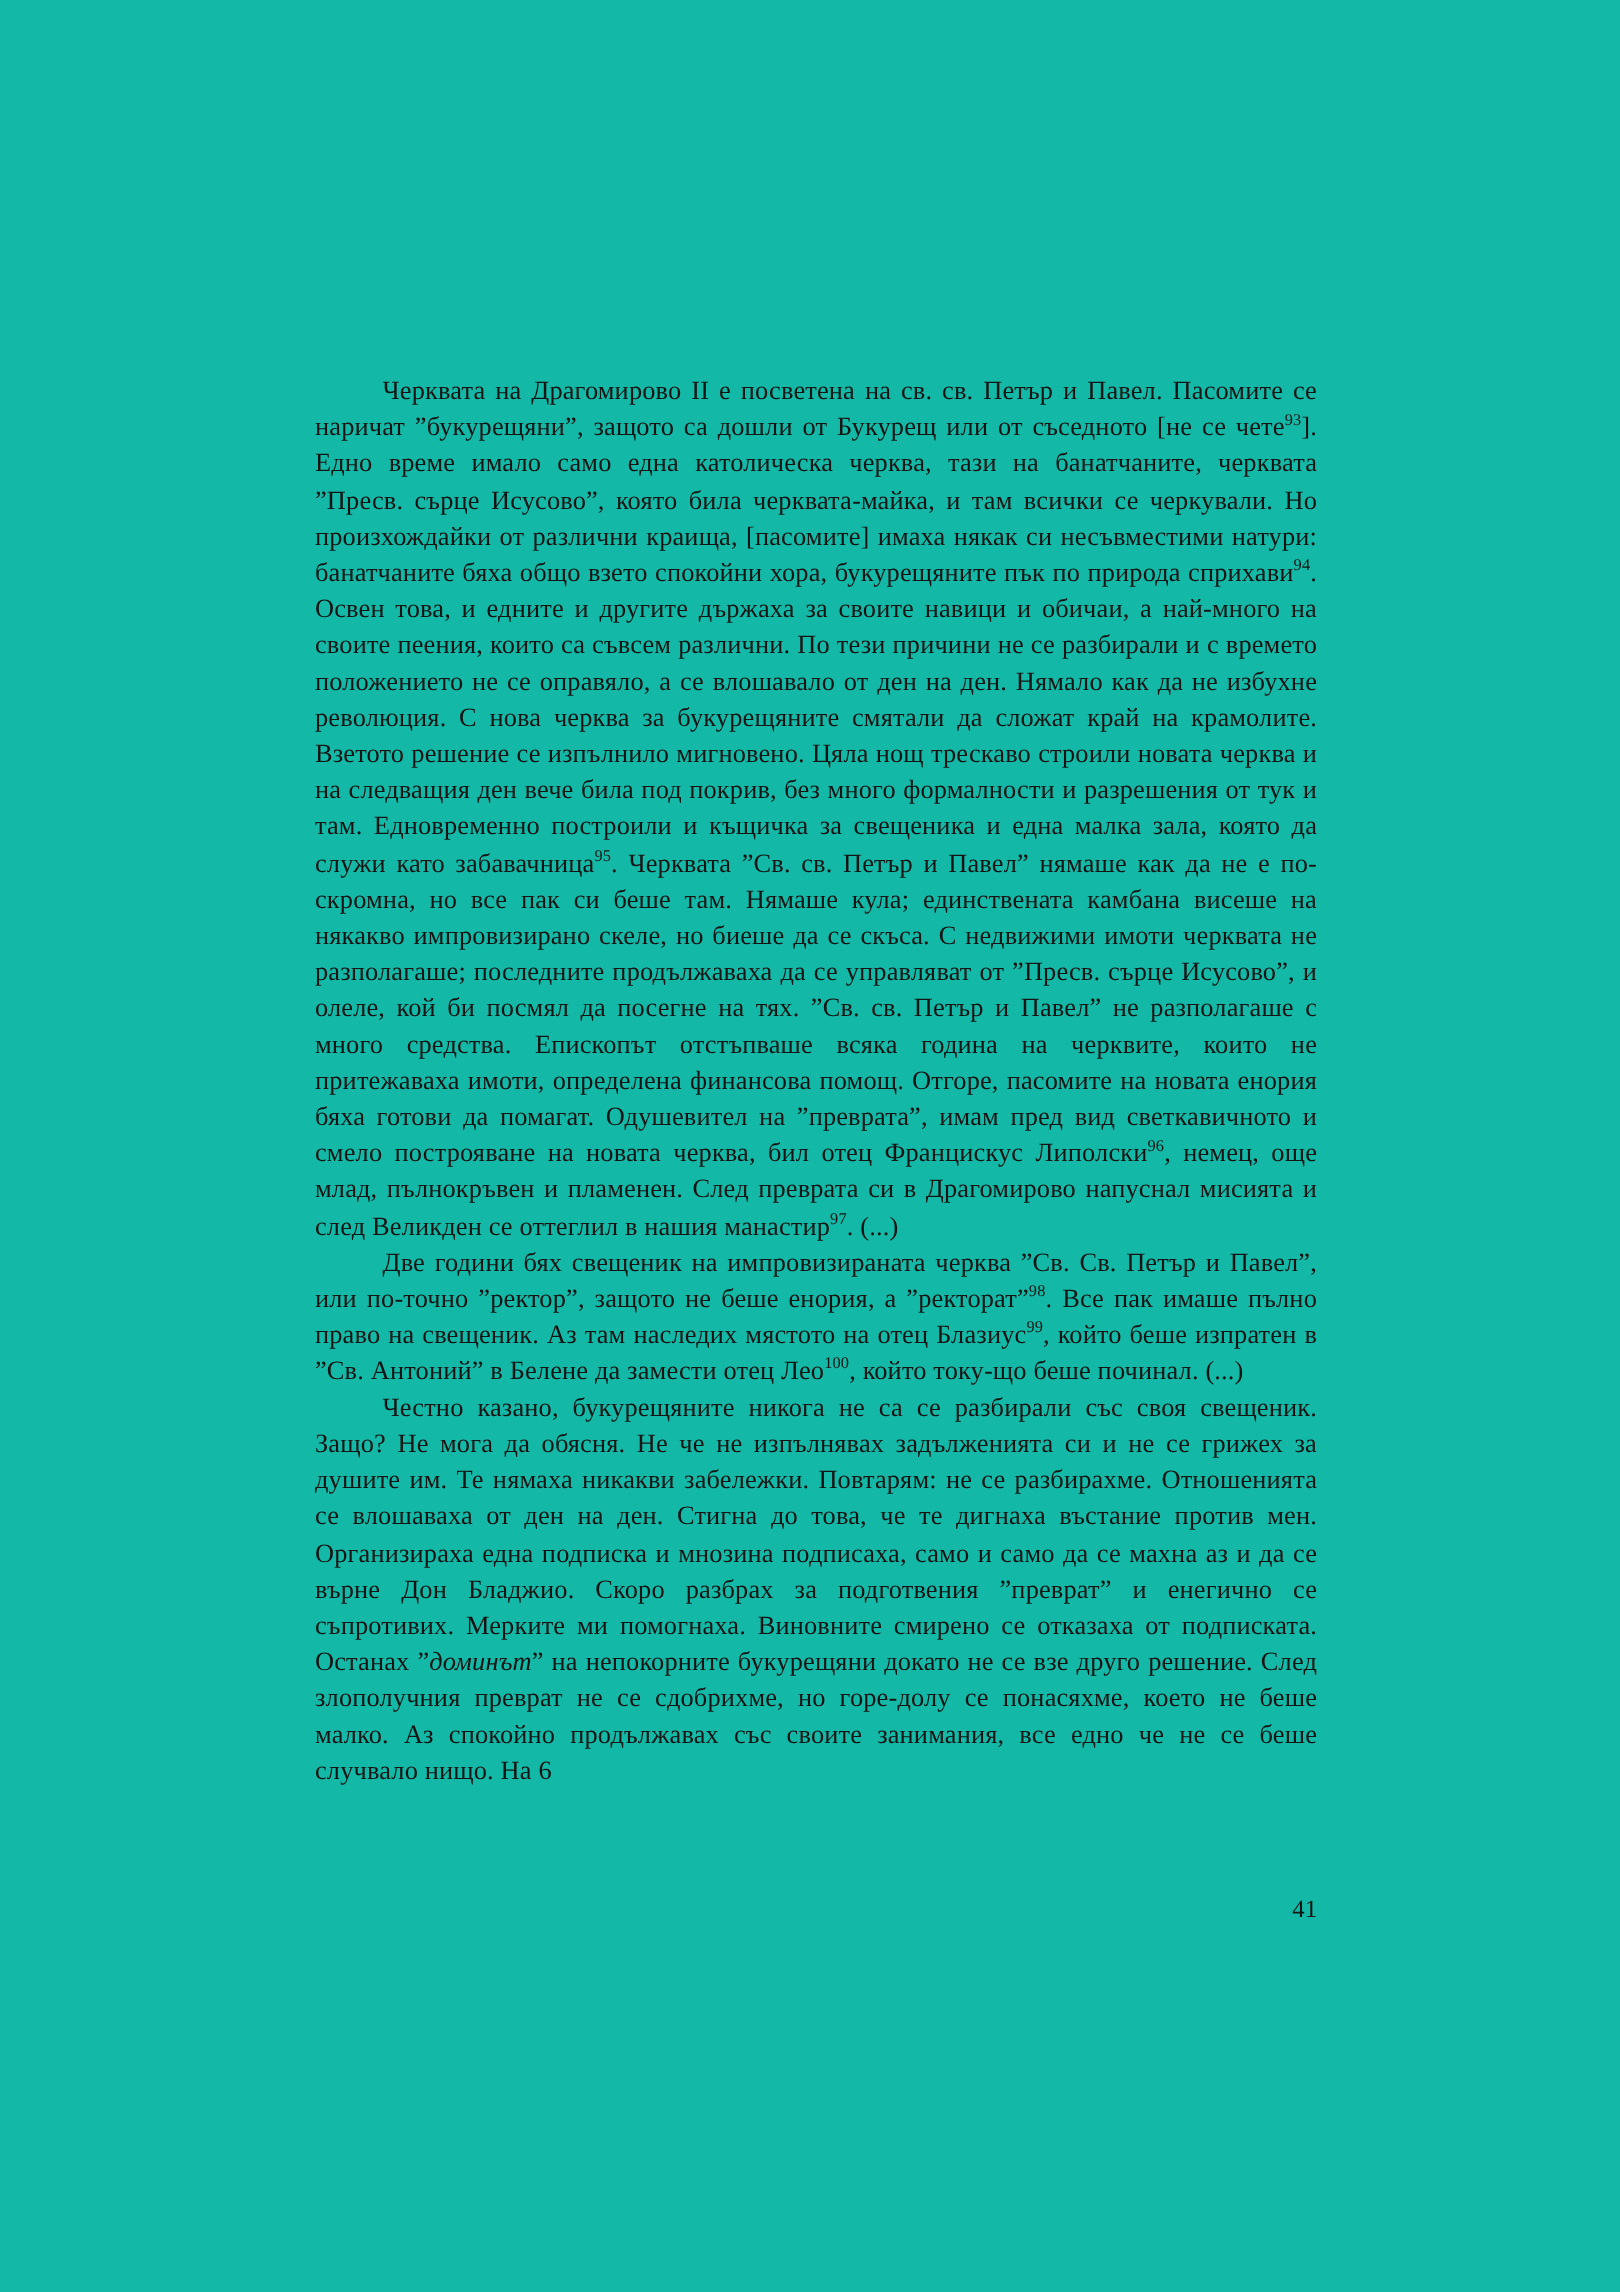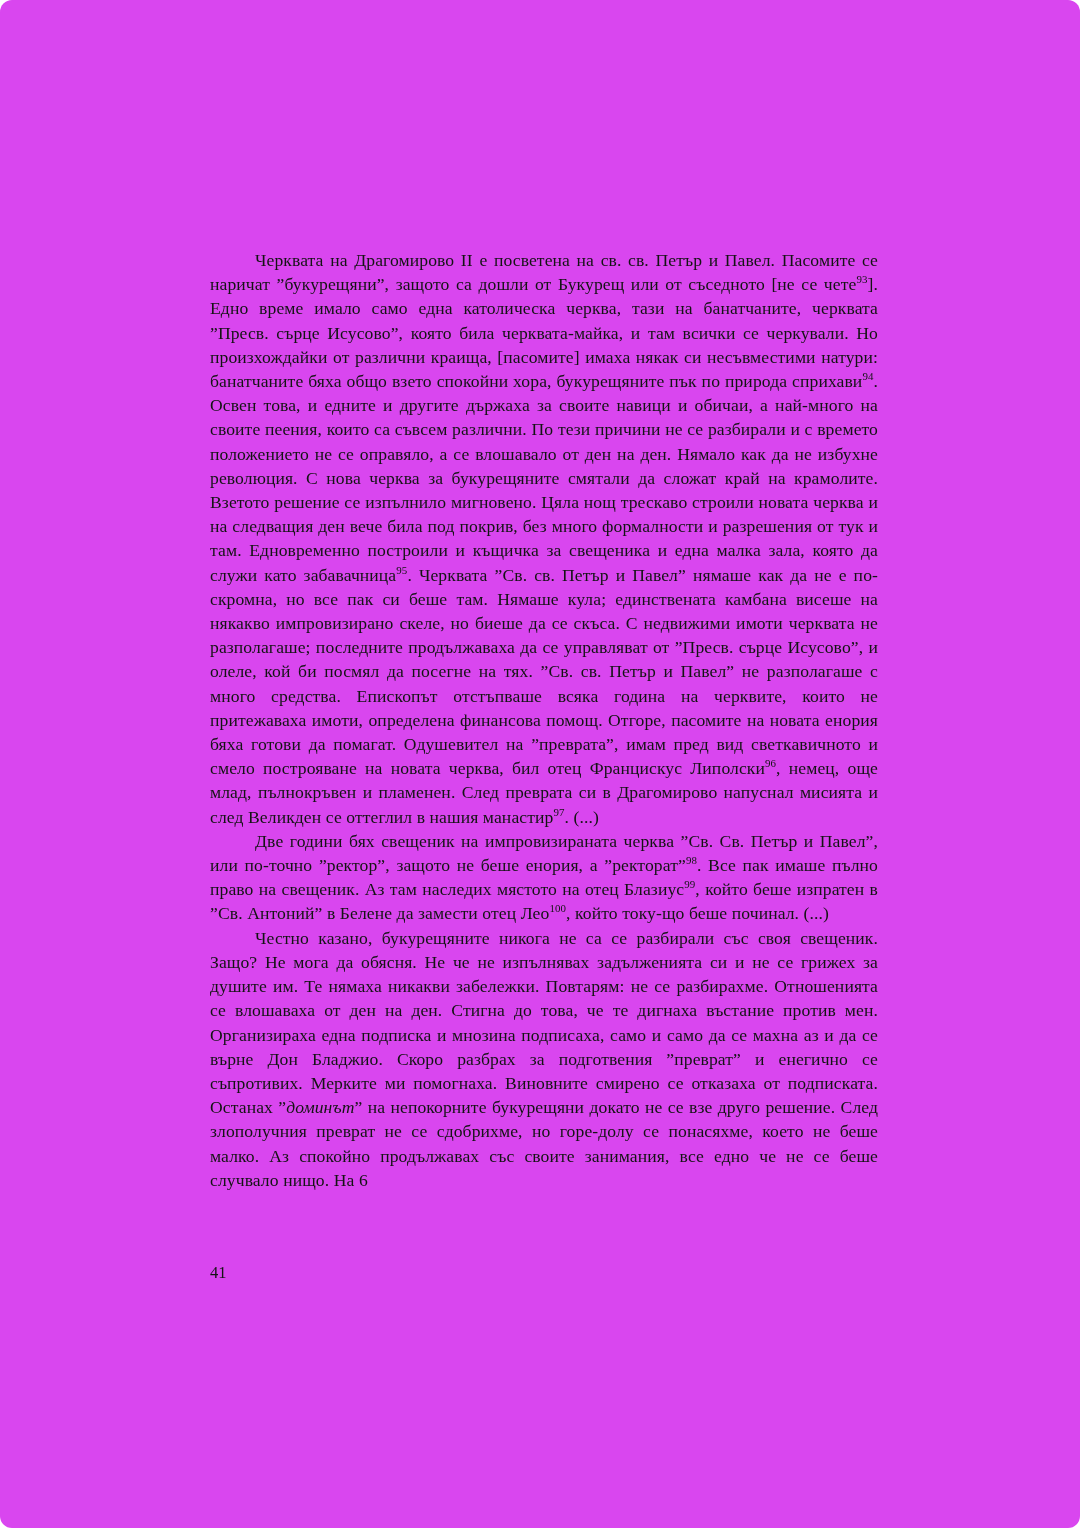--- a/index.html
+++ b/index.html
@@ -11,22 +11,21 @@
     width: 1080px;
     height: 1528px;
     position: relative;
     font-family: "Liberation Serif", "DejaVu Serif", serif;
     color: #141414;
     overflow: hidden;
   }
   .page {
     position: absolute;
     inset: 0;
-    background: #d946ef;
-    border-radius: 12px;
+    background: #14b8a6;
   }
   .text-block {
     position: absolute;
     left: 210px;
     top: 248px;
     width: 668px;
     font-size: 17.6px;
     line-height: 24.2px;
     text-align: justify;
     letter-spacing: 0.1px;
@@ -43,21 +42,21 @@
   }
   .italic {
     font-style: italic;
     margin-top: 36px;
   }
   .page-number {
     position: absolute;
     left: 210px;
     top: 1263px;
     width: 668px;
-    text-align: left;
+    text-align: right;
     font-size: 16.5px;
   }
 </style>
 </head>
 <body>
 
 <div class="page">
   <div class="text-block">
       <p class="para"><span>Черквата на Драгомирово II е посветена на св. св. Петър и Павел. Пасомите се наричат ”букурещяни”, защото са дошли от Букурещ или от съседното [не се чете</span><sup>93</sup><span>]. Едно време имало само една католическа черква, тази на банатчаните, черквата ”Пресв. сърце Исусово”, която била черквата-майка, и там всички се черкували. Но произхождайки от различни краища, [пасомите] имаха някак си несъвместими натури: банатчаните бяха общо взето спокойни хора, букурещяните пък по природа сприхави</span><sup>94</sup><span>. Освен това, и едните и другите държаха за своите навици и обичаи, а най-много на своите пеения, които са съвсем различни. По тези причини не се разбирали и с времето положението не се оправяло, а се влошавало от ден на ден. Нямало как да не избухне революция. С нова черква за букурещяните смятали да сложат край на крамолите. Взетото решение се изпълнило мигновено. Цяла нощ трескаво строили новата черква и на следващия ден вече била под покрив, без много формалности и разрешения от тук и там. Едновременно построили и къщичка за свещеника и една малка зала, която да служи като забавачница</span><sup>95</sup><span>. Черквата ”Св. св. Петър и Павел” нямаше как да не е по-скромна, но все пак си беше там. Нямаше кула; единствената камбана висеше на някакво импровизирано скеле, но биеше да се скъса. С недвижими имоти черквата не разполагаше; последните продължаваха да се управляват от ”Пресв. сърце Исусово”, и олеле, кой би посмял да посегне на тях. ”Св. св. Петър и Павел” не разполагаше с много средства. Епископът отстъпваше всяка година на черквите, които не притежаваха имоти, определена финансова помощ. Отгоре, пасомите на новата енория бяха готови да помагат. Одушевител на ”преврата”, имам пред вид светкавичното и смело построяване на новата черква, бил отец Францискус Липолски</span><sup>96</sup><span>, немец, още млад, пълнокръвен и пламенен. След преврата си в Драгомирово напуснал мисията и след Великден се оттеглил в нашия манастир</span><sup>97</sup><span>. (...)</span></p>
       <p class="para"><span>Две години бях свещеник на импровизираната черква ”Св. Св. Петър и Павел”, или по-точно ”ректор”, защото не беше енория, а ”ректорат”</span><sup>98</sup><span>. Все пак имаше пълно право на свещеник. Аз там наследих мястото на отец Блазиус</span><sup>99</sup><span>, който беше изпратен в ”Св. Антоний” в Белене да замести отец Лео</span><sup>100</sup><span>, който току-що беше починал. (...)</span></p>

